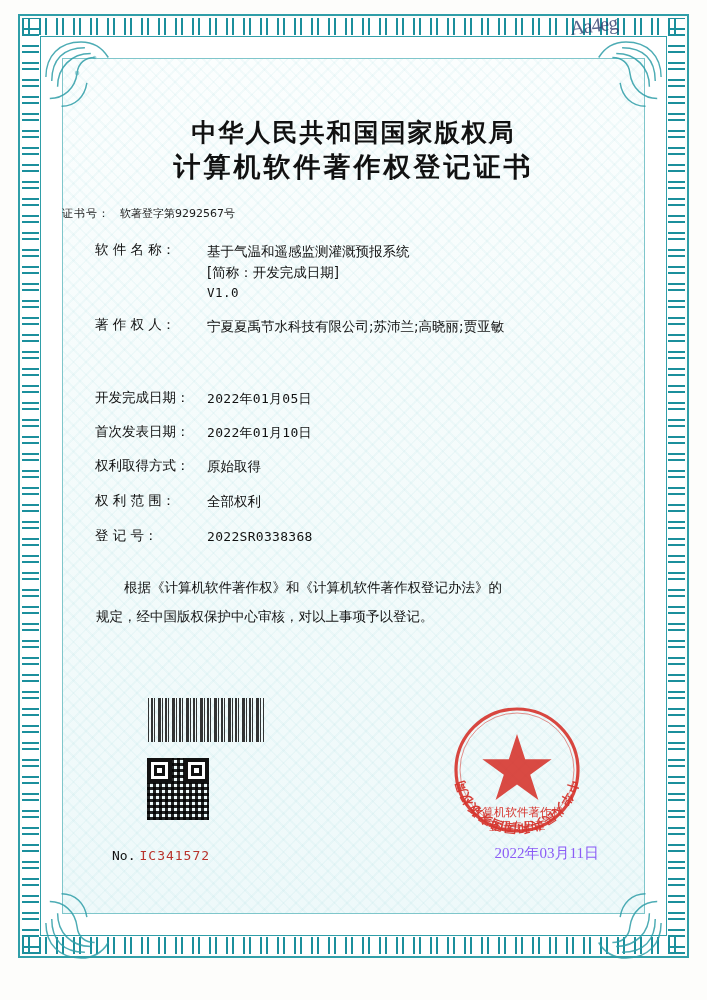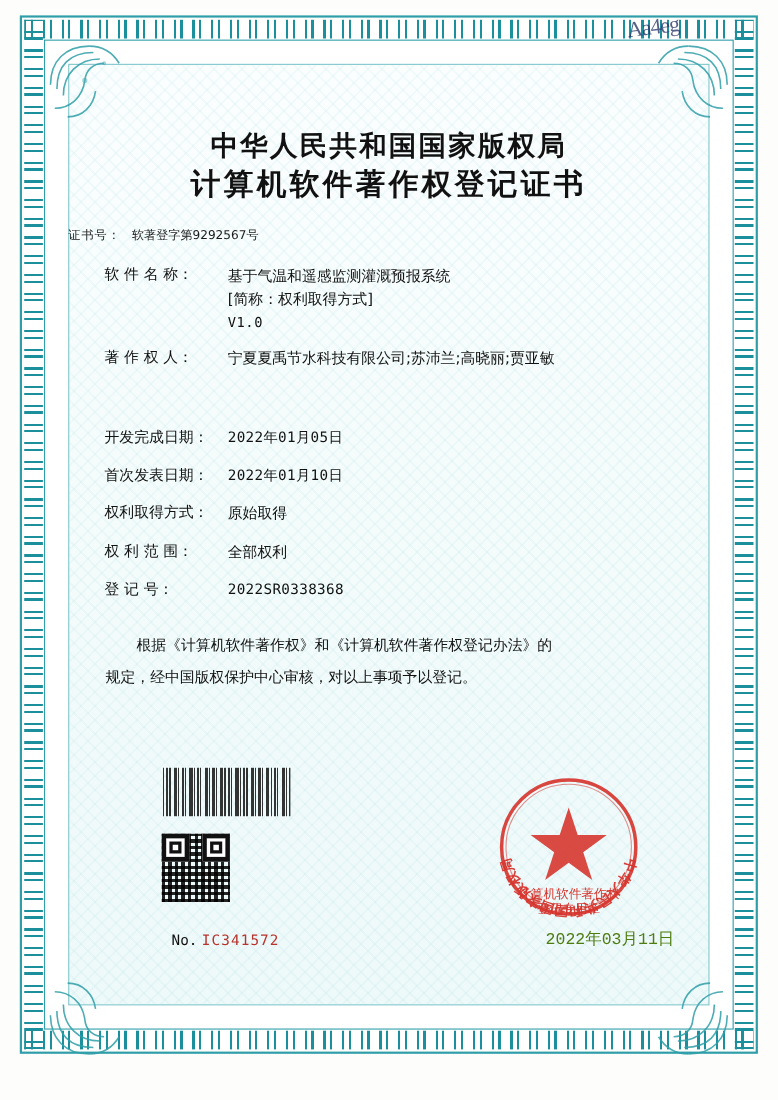--- a/index.html
+++ b/index.html
@@ -219,29 +219,29 @@
   }
   .qr::before { left: 0; top: 0; }
   .qr::after { right: 0; top: 0; }
 
   .serial {
     position: absolute;
     left: 50px; top: 790px;
     font-family: "DejaVu Sans Mono", monospace;
     font-size: 13px;
   }
-  .serial .no { color: #111; margin-left: 44px; }
+  .serial .no { color: #111; }
   .serial .num { color: #b8332c; letter-spacing: 1px; margin-left: 4px; }
 
   .issue-date {
     position: absolute;
-    right: 32px; top: 786px;
-    font-family: Liberation Mono, monospace;
+    right: 46px; top: 786px;
+    font-family: Liberation Serif, serif;
     font-size: 15px;
-    color: #4d7c0f;
+    color: #8b5cf6;
   }
 
   
   .seal {
     position: absolute;
     right: 56px; top: 640px;
     width: 144px; height: 144px;
   }
   .seal svg { width: 100%; height: 100%; display: block; }
 </style>
@@ -319,21 +319,21 @@
     <div class="certno" data-interactable="false">
       <span class="lbl" data-interactable="false">证书号：</span><span class="val" data-interactable="false">软著登字第9292567号</span>
     </div>
 
     <div class="fields" data-interactable="false">
 
       <div class="row" data-interactable="false">
         <div class="label" data-interactable="false">软 件 名 称：</div>
         <div class="value" data-interactable="false">
           <div data-interactable="false">基于气温和遥感监测灌溉预报系统</div>
-          <div data-interactable="false">[简称：权利取得方式]</div>
+          <div data-interactable="false">[简称：开发完成日期]</div>
           <div class="mono" data-interactable="false">V1.0</div>
         </div>
       </div>
 
       <div class="row" data-interactable="false">
         <div class="label" data-interactable="false">著 作 权 人：</div>
         <div class="value" data-interactable="false">宁夏夏禹节水科技有限公司;苏沛兰;高晓丽;贾亚敏</div>
       </div>
 
       <div class="gap-lg" data-interactable="false"></div>

